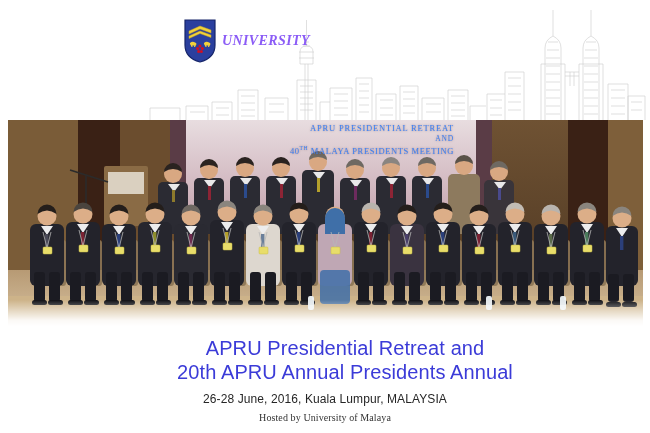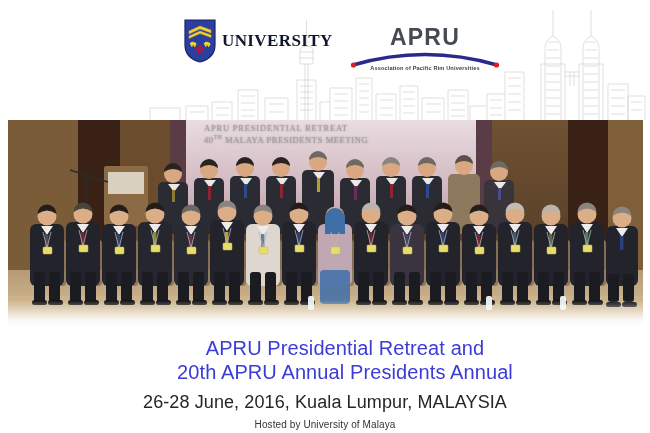--- a/index.html
+++ b/index.html
@@ -47,21 +47,21 @@
   }
   #um-crest { width: 32px; height: 44px; display:block; }
   #um-words {
     display: flex;
     flex-direction: column;
     line-height: 1.02;
     font-family: "Liberation Serif", serif;
     font-weight: bold;
     letter-spacing: .4px;
   }
-  #um-line1 { font-size: 17px; color: #0f172a; }
+  #um-line1 { font-size: 14px; color: #8b5cf6; font-style: italic; }
   #um-line2 { font-size: 16.5px; color: #cf1024; }
 
   
   #apru-lockup {
     position: absolute;
     left: 350px; top: 24px;
     width: 150px; height: 52px;
     z-index: 5;
   }
   #apru-word {
@@ -102,23 +102,23 @@
     position: absolute;
     left: 0; bottom: 0; width: 635px; height: 26px;
     background: linear-gradient(to bottom, rgba(255,255,255,0) 0%, rgba(255,255,255,.92) 78%, #fff 100%);
     pointer-events: none;
   }
   
   #banner-text {
     position: absolute;
     left: 196px; top: 2px;
     width: 250px;
-    text-align: left;
+    text-align: right;
     font-family: "Liberation Serif", serif;
-    color: #a3a3a3;
+    color: #3b82f6;
     text-shadow: 0 0 2px rgba(90,40,60,.5);
     line-height: 1.45;
     pointer-events: none;
   }
   #banner-l1 { font-size: 8.5px; letter-spacing: .8px; }
   #banner-l2 { font-size: 7.5px; letter-spacing: .8px; }
   #banner-l3 { font-size: 8.5px; letter-spacing: .6px; }
   #banner-l3 sup { font-size: 5.5px; }
 
   
@@ -131,27 +131,27 @@
   .cap-title {
     font-family: "Liberation Sans", sans-serif;
     font-size: 20px;
     color: #3b3bd8;
     line-height: 1.22;
     letter-spacing: .1px;
     padding-left: 40px;
   }
   .cap-sub {
     font-family: "Liberation Sans", sans-serif;
-    font-size: 18px;
+    font-size: 12px;
     color: #262626;
     margin-top: 7px;
     letter-spacing: .1px;
   }
   .cap-host {
-    font-family: Liberation Sans, sans-serif;
+    font-family: Liberation Serif, serif;
     font-size: 10px;
     color: #333333;
     margin-top: 6px;
     letter-spacing: .1px;
   }
 </style>
 </head>
 <body>
 
 <div id="page">
@@ -241,29 +241,20 @@
           <circle cx="18.4" cy="29.4" r="1.5"></circle>
           <circle cx="14.6" cy="32.4" r="1.5"></circle>
           <circle cx="17.4" cy="32.4" r="1.5"></circle>
         </g>
       </svg>
       <span id="um-words">
         <span id="um-line1">UNIVERSITY</span>
       </span>
     </div>
 
-    <div id="apru-lockup">
-      <div id="apru-word">APRU</div>
-      <svg id="apru-arc" viewBox="0 0 150 22">
-        <path d="M3 19 Q75 -2 147 19" stroke="#2a2a8c" stroke-width="3.4" fill="none" stroke-linecap="round"></path>
-        <circle cx="3.5" cy="19" r="2.6" fill="#e02020"></circle>
-        <circle cx="146.5" cy="19" r="2.6" fill="#e02020"></circle>
-      </svg>
-      <div id="apru-sub">Association of Pacific Rim Universities</div>
-    </div>
   </div>
 
   <div id="photo">
     <svg id="photo-canvas" viewBox="0 0 635 206" preserveAspectRatio="none">
       <defs>
         <linearGradient id="wallG" x1="0" y1="0" x2="0" y2="1">
           <stop offset="0%" stop-color="#6f5233"></stop>
           <stop offset="100%" stop-color="#4a3420"></stop>
         </linearGradient>
         <linearGradient id="screenG" x1="0" y1="0" x2="0" y2="1">
@@ -601,20 +592,21 @@
           <rect x="478" y="176" width="6" height="14" rx="2" fill="#eef3f6" opacity=".95"></rect>
           <rect x="552" y="176" width="6" height="14" rx="2" fill="#eef3f6" opacity=".95"></rect>
         </g>
       </g>
 
       <rect x="0" y="0" width="635" height="206" fill="none"></rect>
     </svg>
 
     <div id="banner-text">
       <div id="banner-l1">APRU PRESIDENTIAL RETREAT</div>
+      <div id="banner-l2">AND</div>
       <div id="banner-l3">
         <span>40</span><sup>TH</sup><span> MALAYA PRESIDENTS MEETING</span>
       </div>
     </div>
 
     <div id="photo-fade"></div>
   </div>
 
   <div id="caption">
     <div class="cap-title">APRU Presidential Retreat and</div>

